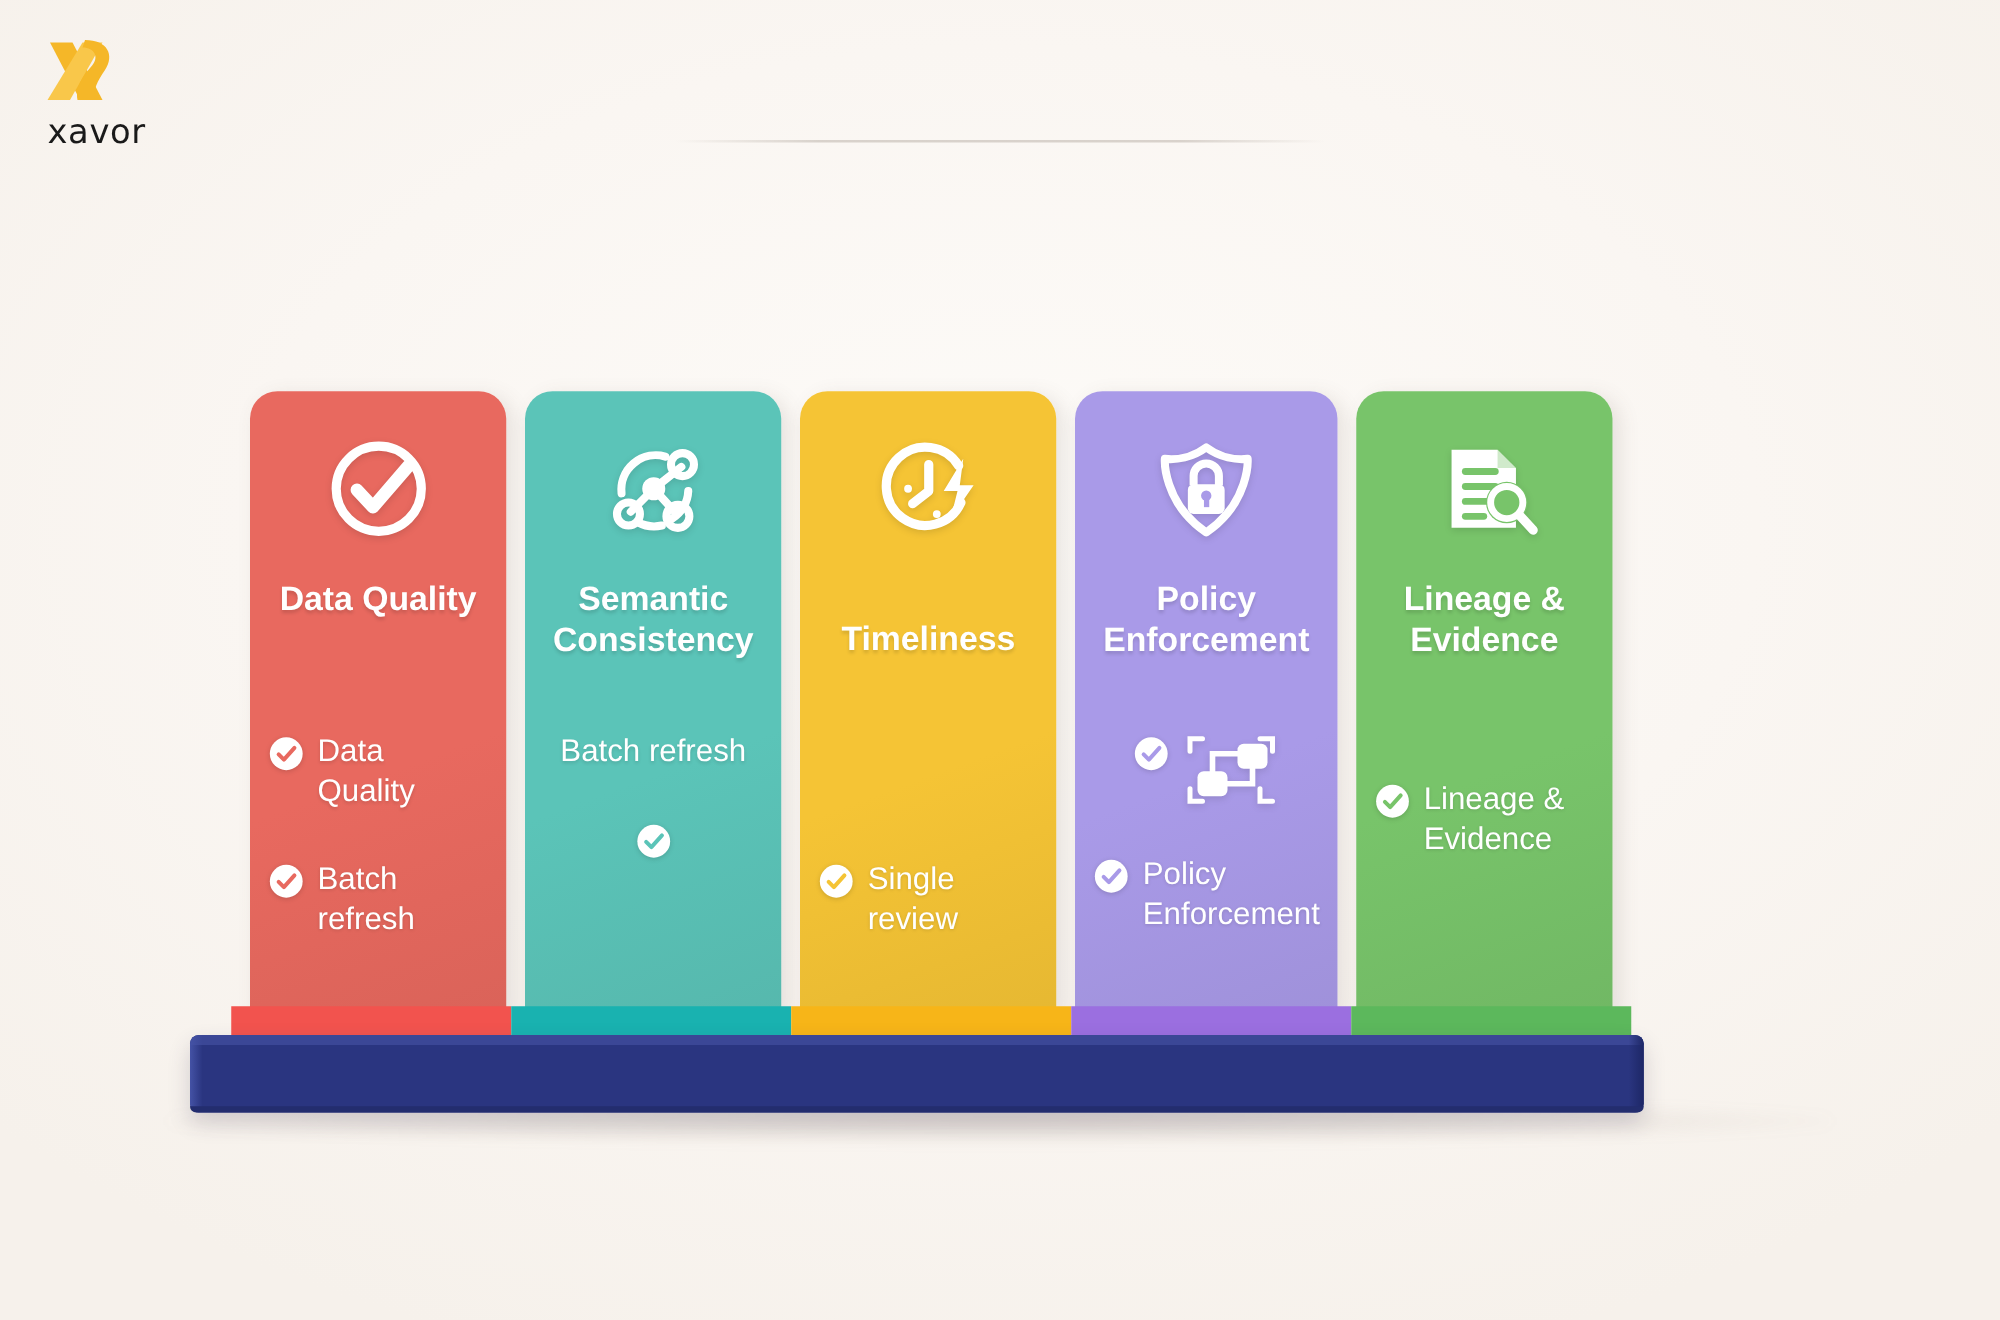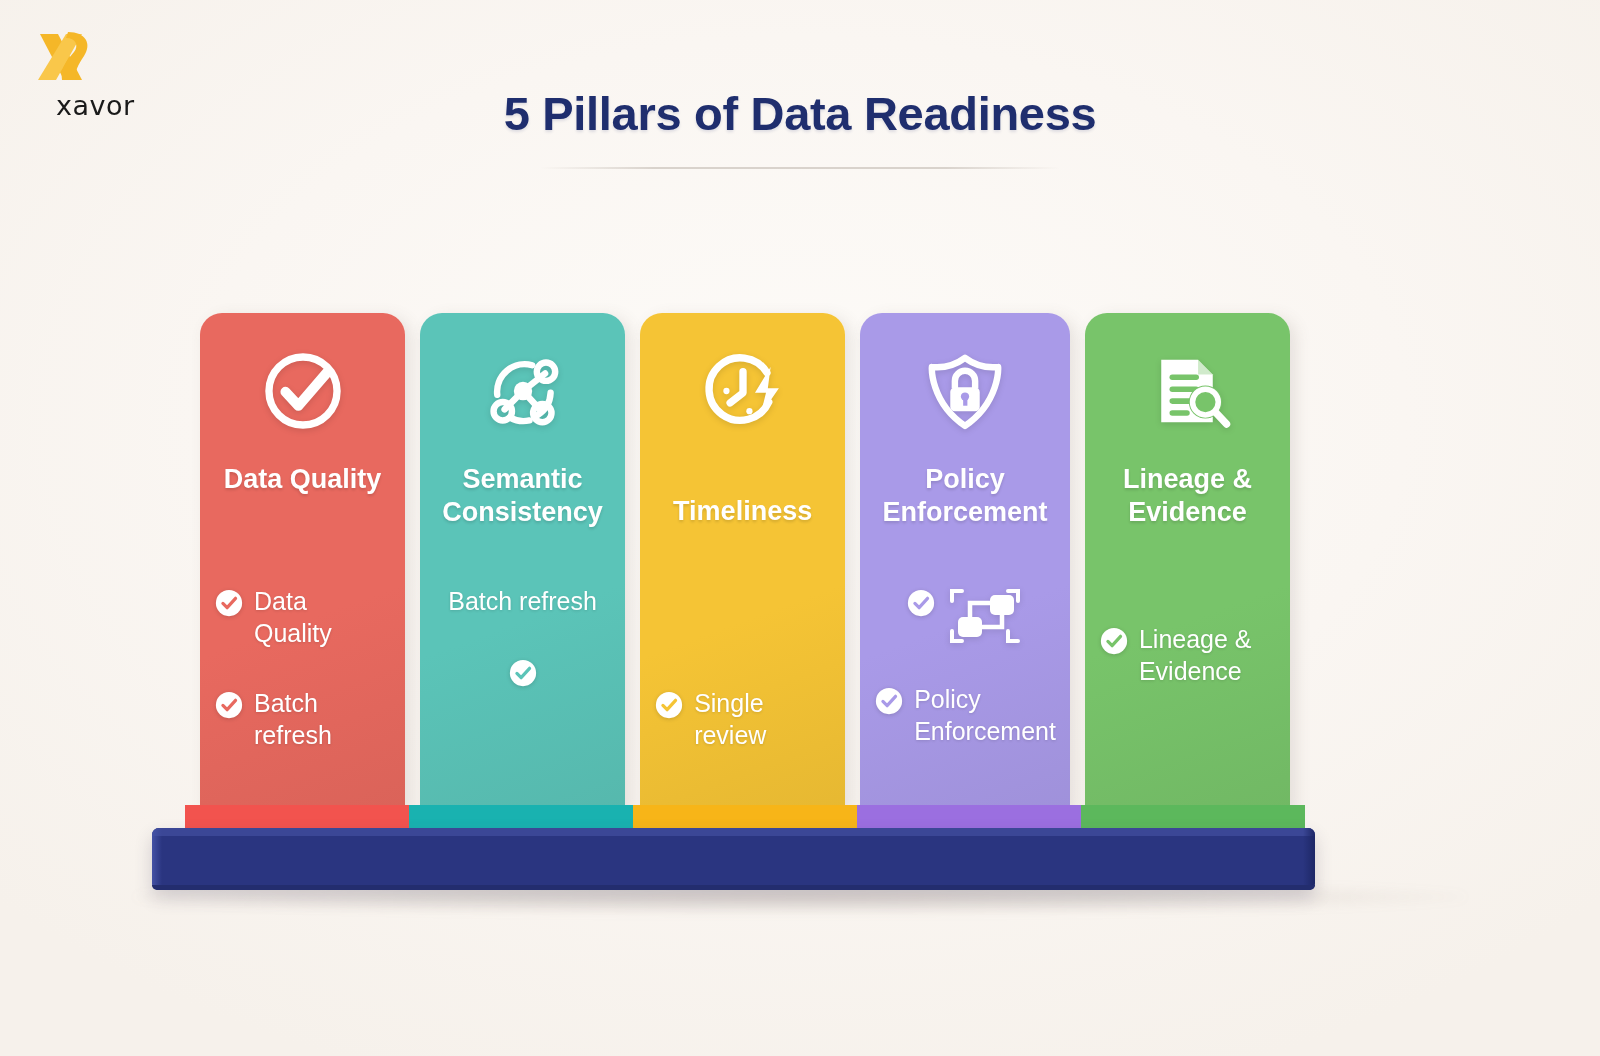--- a/index.html
+++ b/index.html
@@ -32,21 +32,21 @@
     top: 26px;
     width: 130px;
   }
   .logo-mark { width: 74px; height: 62px; display: block; }
   .logo-word {
     font-family: "DejaVu Sans", sans-serif;
     font-size: 27px;
     letter-spacing: 0.5px;
     color: #1a1a1a;
     margin-top: 2px;
-    margin-left: 20px;
+    margin-left: 2px;
     font-weight: 400;
   }
 
   
   .title-wrap {
     position: absolute;
     left: 0;
     top: 86px;
     width: 1600px;
     text-align: center;
@@ -236,21 +236,20 @@
 <div class="logo">
   <svg class="logo-mark" viewBox="0 0 74 62">
     <path d="M4 8 L22 8 L46 54 L28 54 Z" fill="#F5B728"></path>
     <path d="M46 8 L30 8 L2 54 L20 54 Z" fill="#F9C74A"></path>
     <path d="M32 6 C50 6 56 18 48 30 C42 39 38 46 40 54 L26 54 C24 42 32 33 38 26 C43 20 40 12 30 12 Z" fill="#F5B728"></path>
   </svg>
   <div class="logo-word">xavor</div>
 </div>
 
 <div class="title-wrap">
-  <div class="title">5 Pillars of Data Readiness</div>
   <div class="title-rule"></div>
 </div>
 
 <div class="stage">
 
   <div class="floor-shadow"></div>
 
   <div class="pillars" id="pillars">
       <div class="pillar" style="background: linear-gradient(160deg, rgb(232, 105, 95) 0%, rgb(232, 105, 95) 60%, rgb(218, 99, 89) 100%);">
         <svg class="pillar-icon" viewBox="0 0 100 100">

